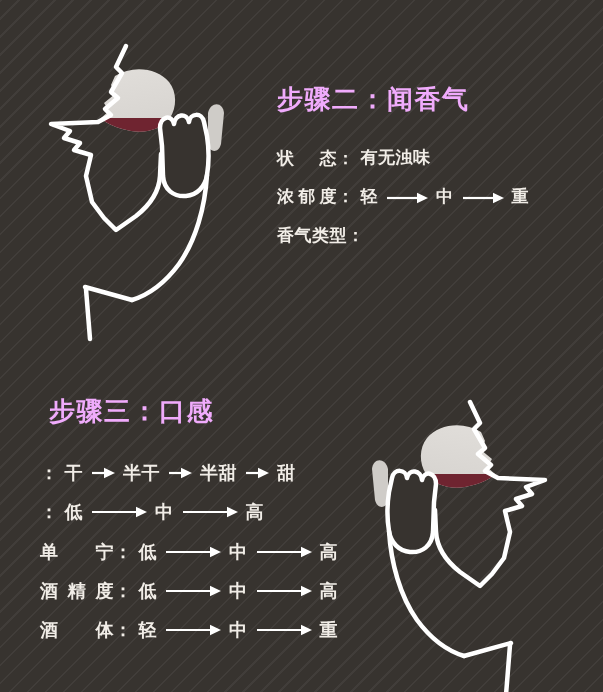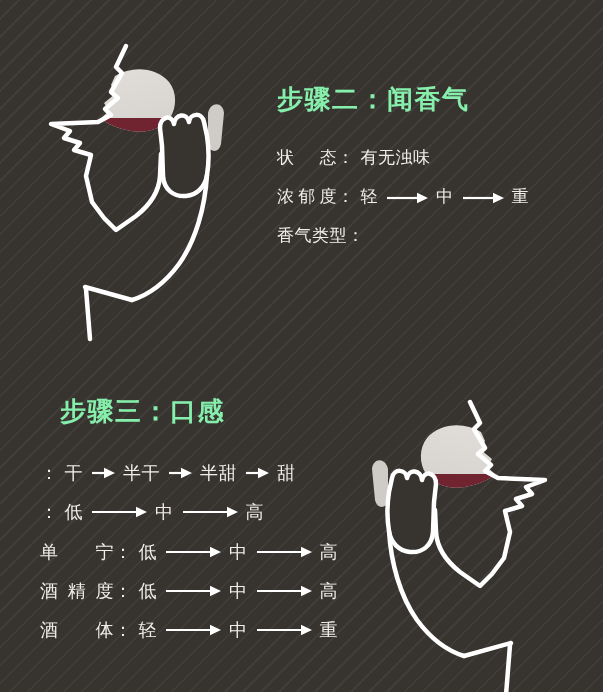--- a/index.html
+++ b/index.html
@@ -13,24 +13,24 @@
   .stripes{position:absolute;inset:0;
     background:repeating-linear-gradient(135deg,
       rgba(255,255,255,0.05) 0px, rgba(255,255,255,0.05) 1.7px,
       transparent 1.7px, transparent 12.7px);}
   .figure{position:absolute;overflow:visible;}
   .figure-top{left:18px;top:6px;width:245px;height:335px;}
   .figure-bottom{left:333px;top:362px;width:245px;height:335px;}
   .text-block{position:absolute;color:var(--text);}
   .text-top{left:277px;top:82px;width:322px;}
   .text-bottom{left:40px;top:394px;width:340px;}
-  .title{margin:0;font-size:26px;font-weight:800;letter-spacing:1.5px;color:#86efac;}
+  .title{margin:0;font-size:26px;font-weight:800;letter-spacing:1.5px;color:#f0abfc;}
   .text-top .title{margin-bottom:28px;}
-  .text-bottom .title{margin-left:20px;margin-bottom:32px;}
-  .spec-row{display:flex;align-items:center;font-weight:400;letter-spacing:0.5px;}
+  .text-bottom .title{margin-left:9px;margin-bottom:32px;}
+  .spec-row{display:flex;align-items:flex-end;font-weight:700;letter-spacing:0.5px;}
   .text-top .spec-row{font-size:17px;margin-bottom:14px;line-height:1.45;}
   .text-bottom .spec-row{font-size:18px;margin-bottom:15px;line-height:1.35;}
   .spec-label{display:inline-block;text-align:justify;text-align-last:justify;white-space:nowrap;}
   .text-top .spec-label{min-width:60px;}
   .text-bottom .spec-label{min-width:74px;}
   .spec-colon{margin-right:6px;}
   .spec-content{display:flex;align-items:center;flex-wrap:nowrap;gap:8px;min-height:24px;}
   .row-text{max-width:186px;line-height:1.55;}
   .level{white-space:nowrap;}
   .arrow-icon{display:block;flex:0 0 auto;}

